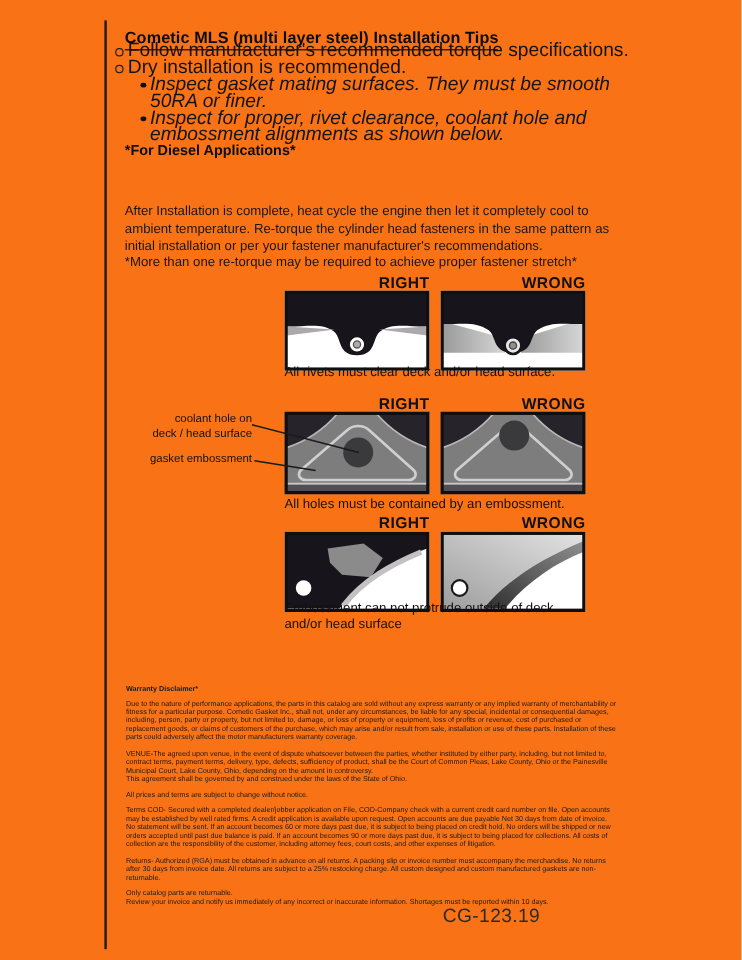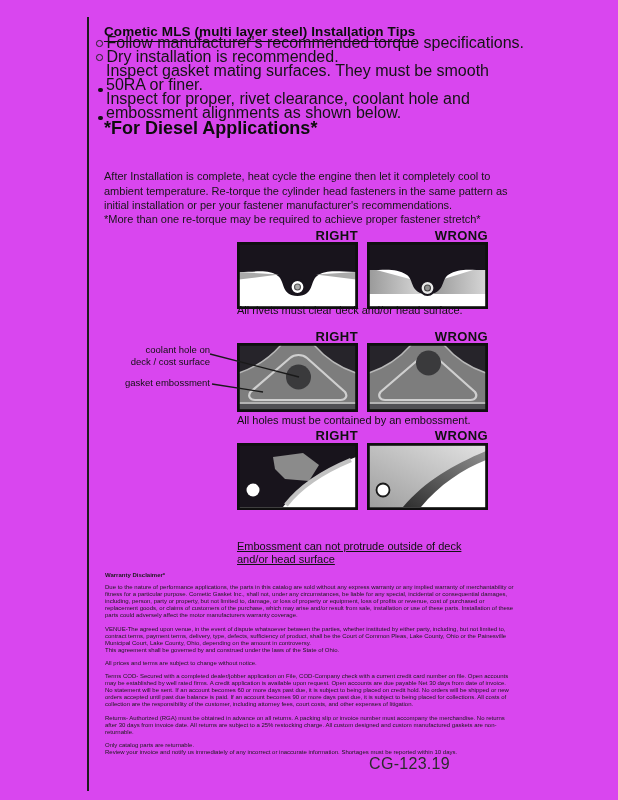--- a/index.html
+++ b/index.html
@@ -1,28 +1,28 @@
 <!DOCTYPE html>
 <html><head>
 <meta charset="utf-8">
 <style>
   html,body{margin:0;padding:0;background:#ffffff;}
-  .page{position:relative;width:618px;height:800px;background:#d946ef;overflow:hidden;
+  .page{position:relative;width:618px;height:800px;background:#f97316;overflow:hidden;
         font-family:"Liberation Sans","DejaVu Sans",sans-serif;color:#141414;}
   .vline{position:absolute;left:87px;top:17px;width:1.5px;height:774px;background:#1c1c1c;}
   .title{position:absolute;left:104px;top:24px;font-size:13.5px;font-weight:bold;
          color:#0d0d0d;border-bottom:1.6px solid #0d0d0d;padding-bottom:2px;letter-spacing:.1px;}
   .bullets{position:absolute;left:96px;top:36px;width:430px;font-size:16px;line-height:14px;}
   .b-row{display:flex;align-items:flex-start;}
   .b-row .mk{flex:0 0 auto;width:4.5px;height:4.5px;border:1.1px solid #222;border-radius:50%;
              margin:4px 4px 0 0;}
-  .sb-row{display:flex;align-items:flex-end;margin-left:2px;}
+  .sb-row{display:flex;align-items:flex-start;margin-left:21px;font-style:italic;}
   .sb-row .mk2{flex:0 0 auto;width:4.5px;height:4.5px;background:#111;border-radius:50%;
                margin:4.5px 3.5px 0 0;}
-  .diesel-h{position:absolute;left:104px;top:118px;font-size:18px;font-weight:bold;color:#0d0d0d;}
+  .diesel-h{position:absolute;left:104px;top:118px;font-size:12px;font-weight:bold;color:#0d0d0d;}
   .para{position:absolute;left:104px;width:416px;font-size:11px;line-height:14.6px;color:#161616;}
   .p-oil{top:137px;}
   .p-re{top:169px;}
   .p-note{top:212px;}
   .dlabel{position:absolute;width:121px;text-align:right;font-size:13px;font-weight:600;
           color:#111;letter-spacing:.4px;}
   .dbox{position:absolute;width:121px;height:67px;}
   .dbox2{position:absolute;width:121px;height:69px;}
   .caption{position:absolute;left:237px;font-size:11px;line-height:13px;color:#111;width:260px;}
   .callout{position:absolute;text-align:right;font-size:9.5px;line-height:11.5px;color:#111;}
@@ -101,21 +101,21 @@
       <rect x="1.4" y="1.4" width="118.2" height="64.2" fill="none" stroke="#0f0f0f" stroke-width="2.8"></rect>
     </svg>
   </div>
   <div class="caption" style="top:304px;">All rivets must clear deck and/or head surface.</div>
 
   <div class="dlabel" style="left:237px;top:329px;">RIGHT</div>
   <div class="dlabel" style="left:367px;top:329px;">WRONG</div>
 
   <div class="callout co1">
     <div>coolant hole on</div>
-    <div>deck / cost surface</div>
+    <div>deck / head surface</div>
   </div>
   <div class="callout co2">gasket embossment</div>
 
   <svg class="leaders" viewBox="0 0 100 55">
     <line x1="5" y1="9" x2="94" y2="32" stroke="#1a1a1a" stroke-width="1.3"></line>
     <line x1="7" y1="39" x2="58" y2="47" stroke="#1a1a1a" stroke-width="1.3"></line>
   </svg>
 
   <div class="dbox2" style="left:237px;top:343px;">
     <svg width="121" height="69" viewBox="0 0 121 69">
@@ -172,21 +172,21 @@
             <stop offset="1" stop-color="#8f8f8f"></stop>
         </linearGradient>
       </defs>
       <rect x="0" y="0" width="121" height="67" fill="#ffffff"></rect>
       <path d="M2,2 H119 V14 C92,24 66,38 46,64 L2,64 Z" fill="url(#lg3)"></path>
       <path d="M119,8 C86,22 58,38 36,64 L54,64 C72,42 96,26 119,17 Z" fill="url(#dg3)"></path>
       <circle cx="16" cy="47" r="6.5" fill="#ffffff" stroke="#1a1a1a" stroke-width="1.8"></circle>
       <rect x="1.4" y="1.4" width="118.2" height="64.2" fill="none" stroke="#0f0f0f" stroke-width="2.8"></rect>
     </svg>
   </div>
-  <div class="caption" style="top:540px;text-decoration:underline;">
+  <div class="caption" style="top:501px;">
     <div>Embossment can not protrude outside of deck</div>
     <div>and/or head surface</div>
   </div>
 
   <div class="disc">
     <div class="dh">Warranty Disclaimer*</div>
     <div class="dp">Due to the nature of performance applications, the parts in this catalog are sold without any express warranty or any implied warranty of merchantability or fitness for a particular purpose.  Cometic Gasket Inc., shall not, under any circumstances, be liable for any special, incidental or consequential damages, including, person, party or property, but not limited to, damage, or loss of property or equipment, loss of profits or revenue, cost of purchased or replacement goods, or claims of customers of the purchase, which may arise and/or result from sale, installation or use of these parts.  Installation of these parts could adversely affect the motor manufacturers warranty coverage.</div>
     <div class="dp0">VENUE-The agreed upon venue, in the event of dispute whatsoever between the parties, whether instituted by either party, including, but not limited to, contract terms, payment terms, delivery, type, defects, sufficiency of product, shall be the Court of Common Pleas, Lake County, Ohio or the Painesville Municipal Court, Lake County, Ohio, depending on the amount in controversy.</div>
     <div class="dp">This agreement shall be governed by and construed under the laws of the State of Ohio.</div>
     <div class="dp">All prices and terms are subject to change without notice.</div>

